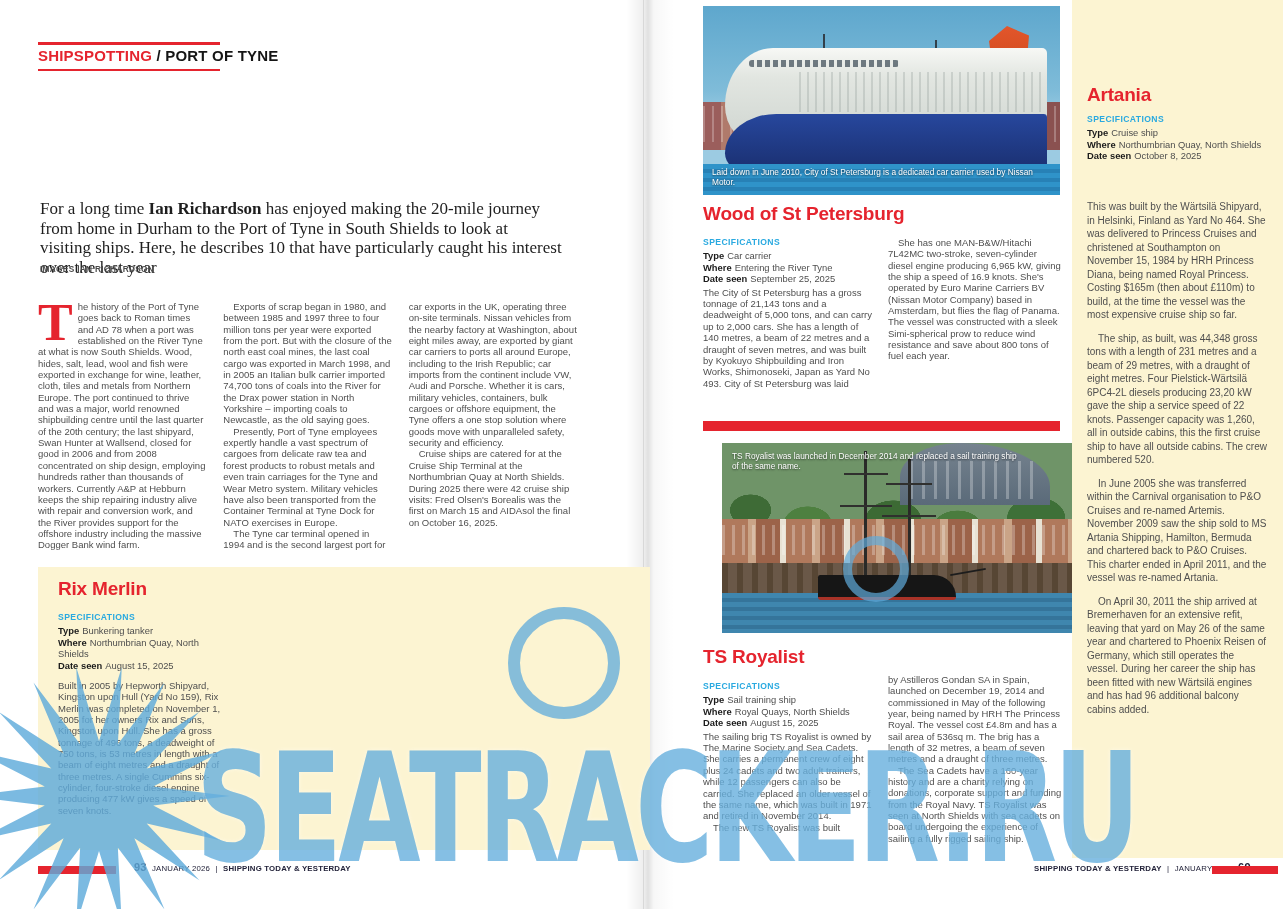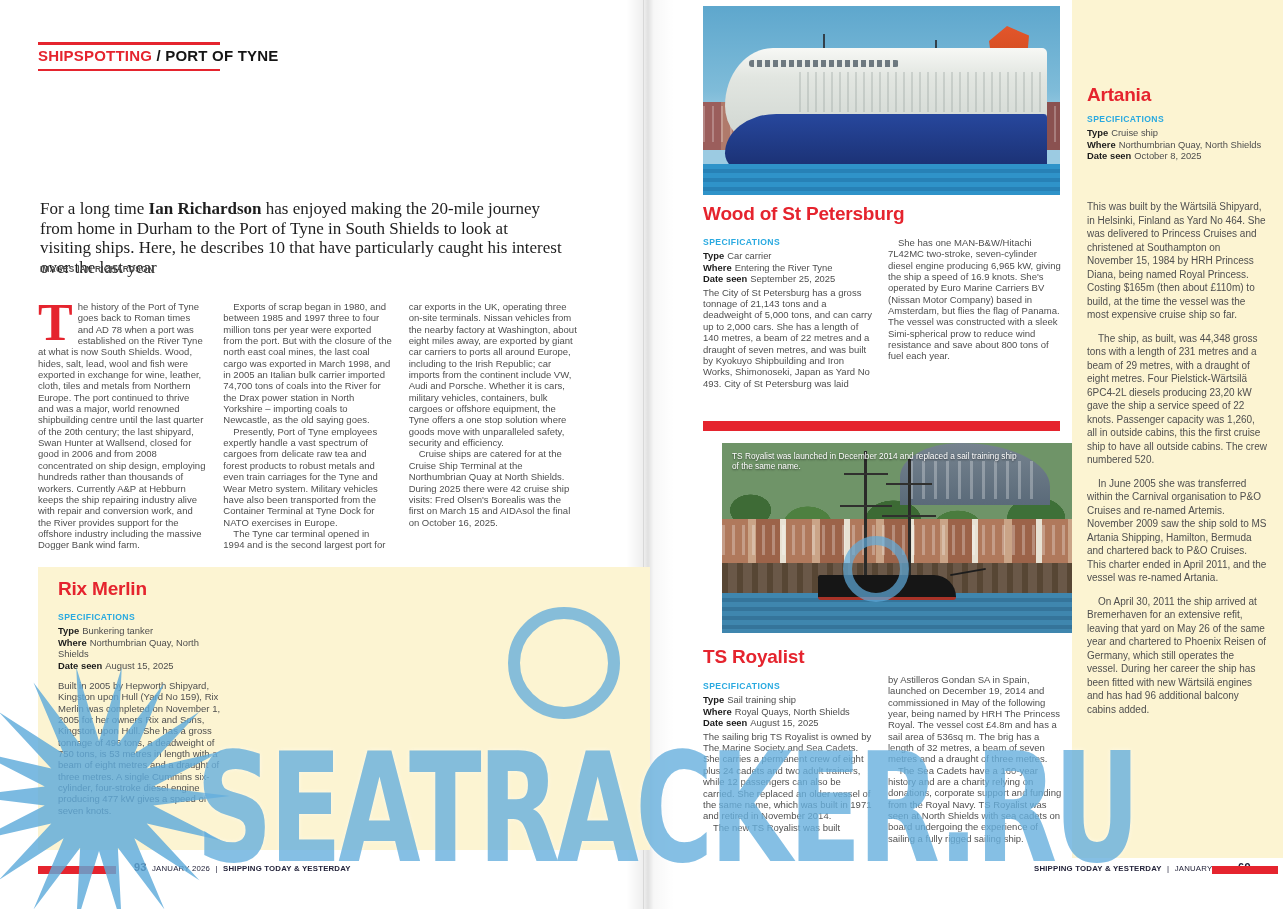--- a/index.html
+++ b/index.html
@@ -216,20 +216,21 @@
     <div class="abs p1-town"></div>
     <div class="abs p1-townwin"></div>
     <div class="abs p1-funnel"></div>
     <div class="abs p1-mast1"></div>
     <div class="abs p1-mast2"></div>
     <div class="abs p1-hull"></div>
     <div class="abs p1-winrow"></div>
     <div class="abs p1-side"></div>
     <div class="abs p1-bow"></div>
     <div class="abs p1-water"></div>
+    <div class="caption" style="left:9px;bottom:8px;width:345px;">Laid down in June 2010, City of St Petersburg is a dedicated car carrier used by Nissan Motor.</div>
   </div>
 
   <h2 class="abs sec-h city-h" style="margin:0;">Wood of St Petersburg</h2>
 
   <div class="abs city-colA">
     <div>
       <div class="spec-head">SPECIFICATIONS</div>
       <div class="spec-line"><b>Type</b><span>Car carrier</span></div>
       <div class="spec-line"><b>Where</b><span>Entering the River Tyne</span></div>
       <div class="spec-line"><b>Date seen</b><span>September 25, 2025</span></div>

